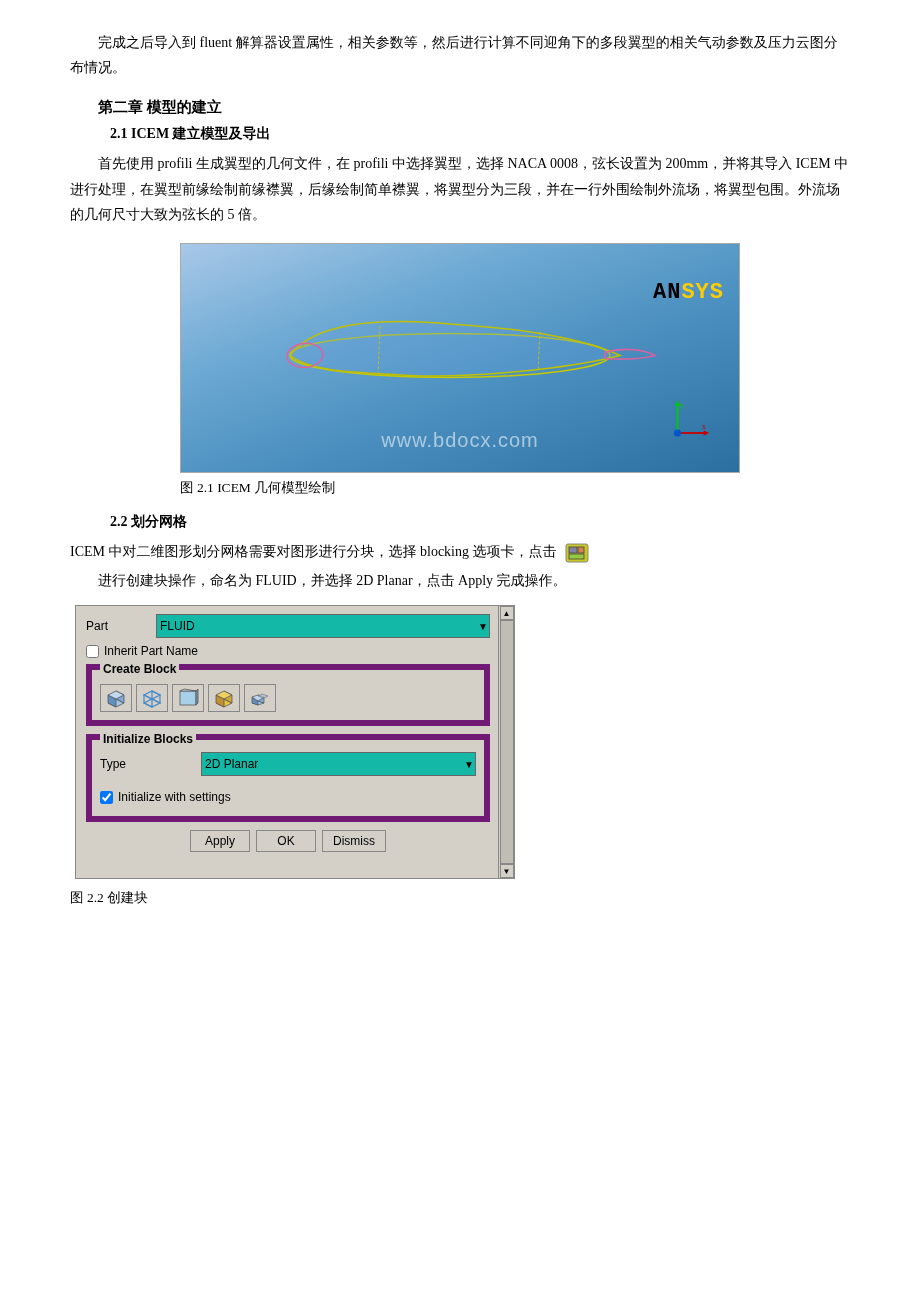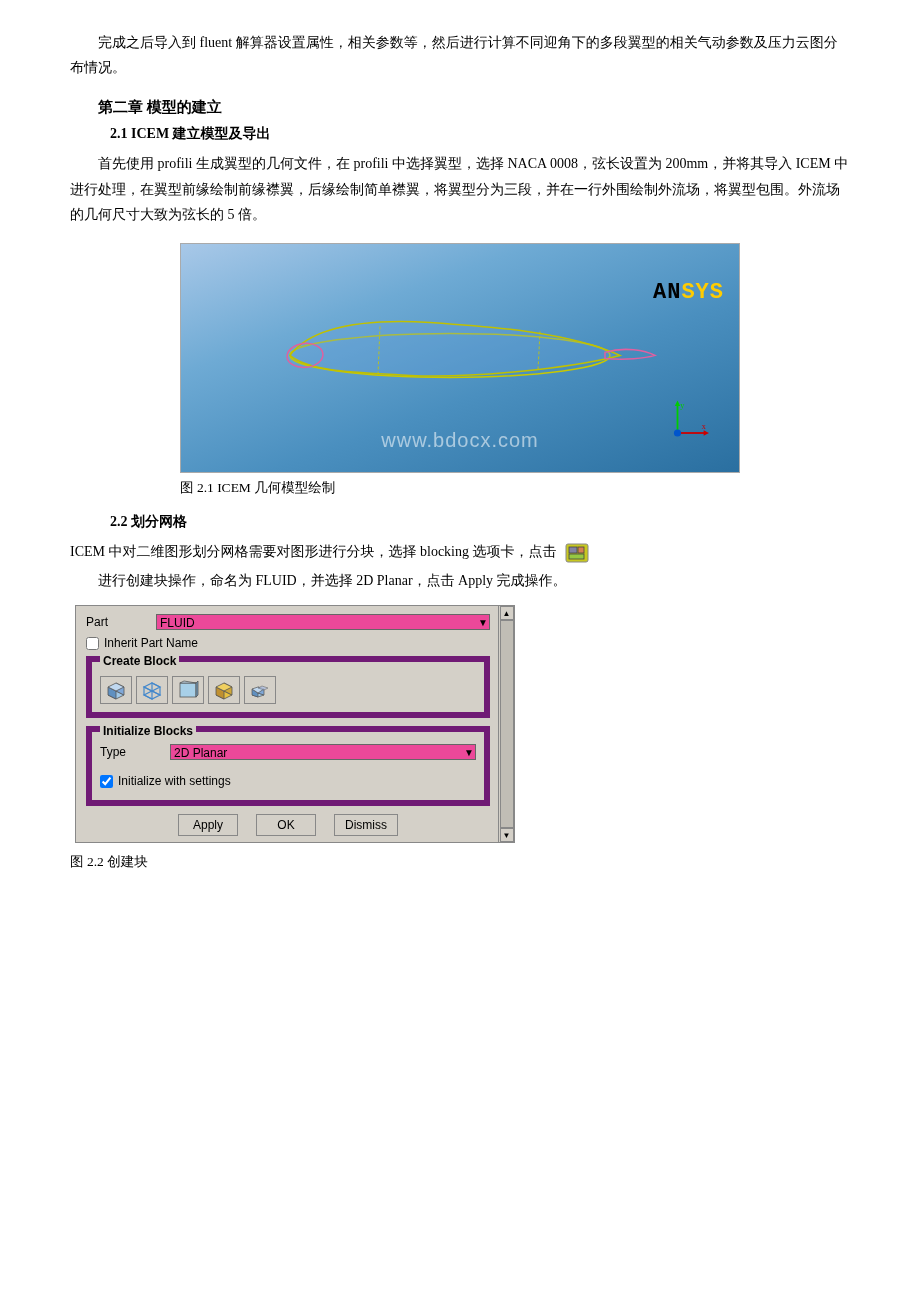--- a/index.html
+++ b/index.html
@@ -108,39 +108,39 @@
       margin: 10px auto;
       width: 440px;
       border: 1px solid #888;
       background: #d4d0c8;
       font-family: Arial, "SimSun", sans-serif;
       font-size: 12px;
       position: relative;
     }
 
     .dialog-inner {
-      padding: 8px 10px 6px 10px;
+      padding: 8px 10px 26px 10px;
     }
 
     .dialog-row {
       display: flex;
       align-items: center;
       margin-bottom: 6px;
     }
 
     .dialog-label {
       width: 70px;
       font-size: 12px;
     }
 
     .dialog-select {
       flex: 1;
-      height: 16px;
+      height: 24px;
       font-size: 12px;
-      background: #ec4899;
+      background: #14b8a6;
       border: 1px solid #666;
       padding: 1px 3px;
       appearance: none;
       -webkit-appearance: none;
     }
 
     .select-wrapper {
       position: relative;
       flex: 1;
       display: flex;
@@ -229,21 +229,21 @@
       border: 1px solid #888;
       display: flex;
       align-items: center;
       justify-content: center;
       cursor: pointer;
     }
 
     .dialog-buttons {
       display: flex;
       justify-content: center;
-      gap: 18px;
+      gap: 6px;
       margin-top: 8px;
     }
 
     .dialog-btn {
       min-width: 60px;
       height: 22px;
       background: #d4d0c8;
       border: 1px solid #888;
       font-size: 12px;
       cursor: pointer;
@@ -401,21 +401,21 @@
               <polygon points="4,10 10,8 16,10 10,14" fill="#c0d8f0" stroke="#555" stroke-width="0.7"></polygon>
               <polygon points="10,9 16,11 20,9 14,7" fill="#b0c0e0" stroke="#555" stroke-width="0.6" opacity="0.8"></polygon>
             </svg>
           </div>
         </div>
       </div>
 
       <div class="group-box">
         <span class="group-box-title">Initialize Blocks</span>
 
-        <div class="dialog-row" style="margin-top:8px;">
+        <div class="dialog-row" style="margin-top:8px;gap:31px;">
           <div class="dialog-label">Type</div>
           <div class="select-wrapper">
             <select class="dialog-select">
               <option>2D Planar</option>
             </select>
             <span class="select-arrow">▼</span>
           </div>
         </div>
 
         <div style="height:8px;"></div>

